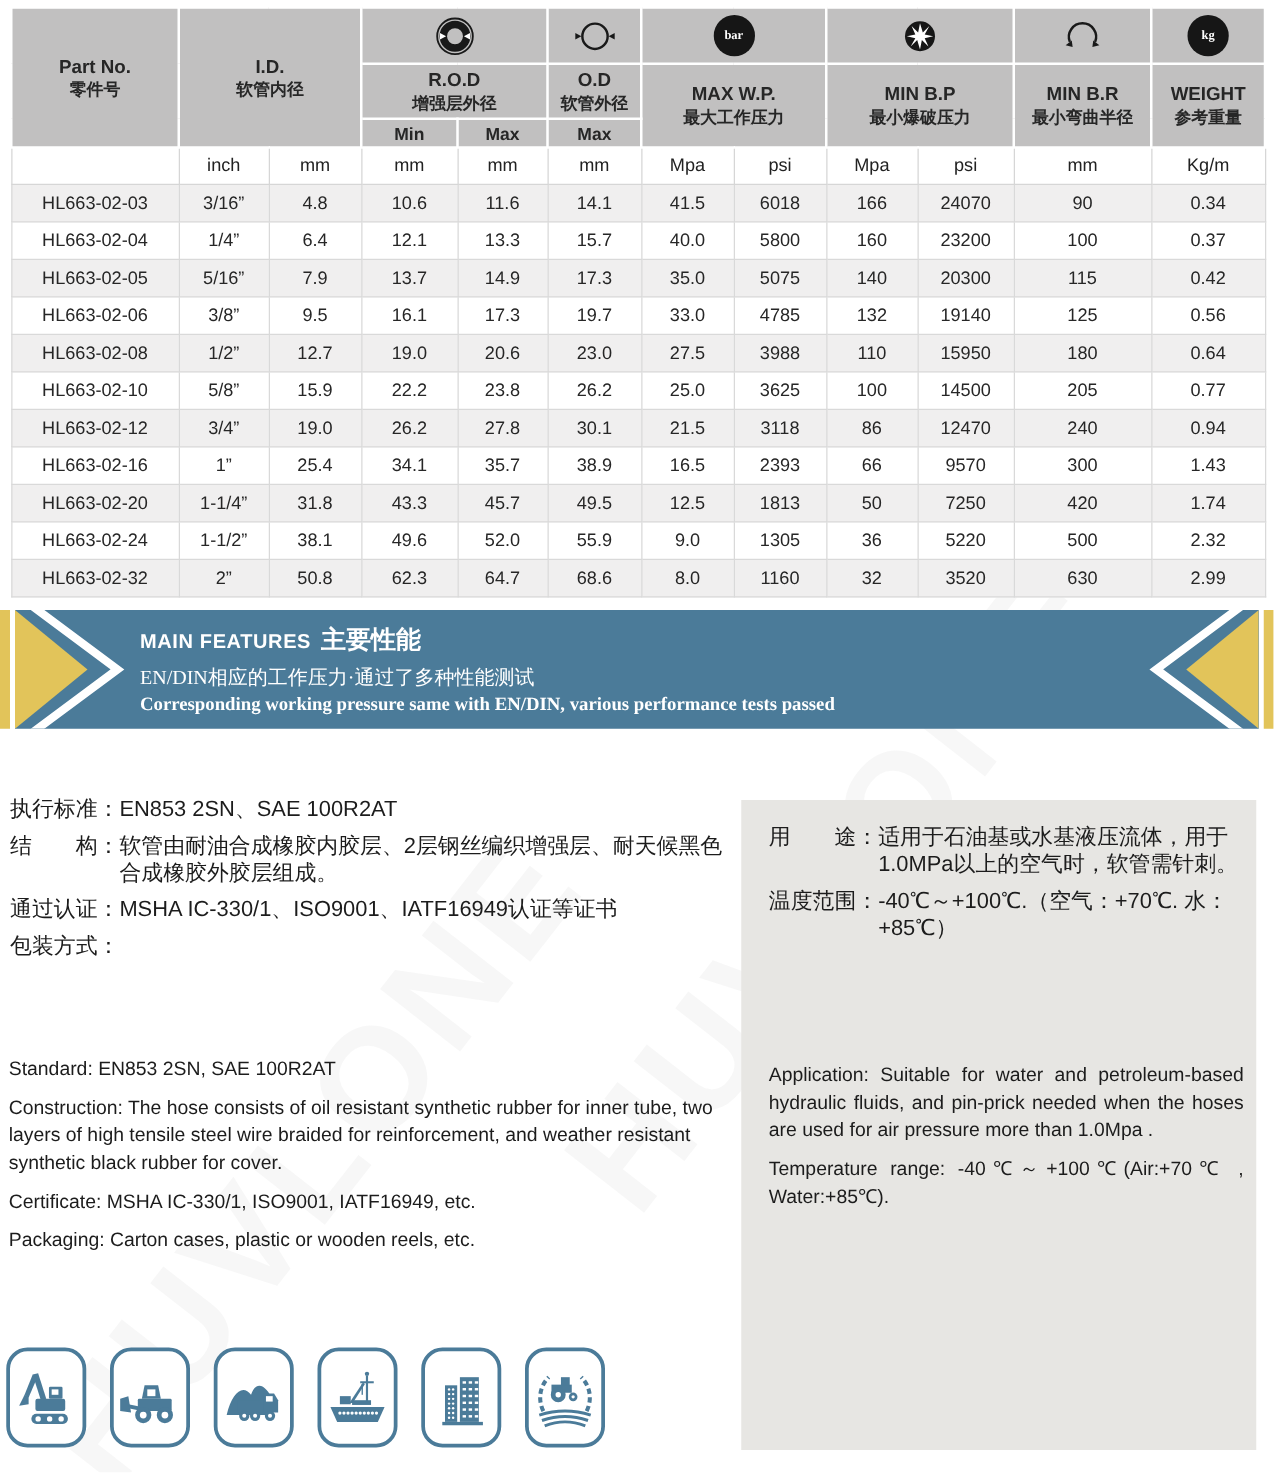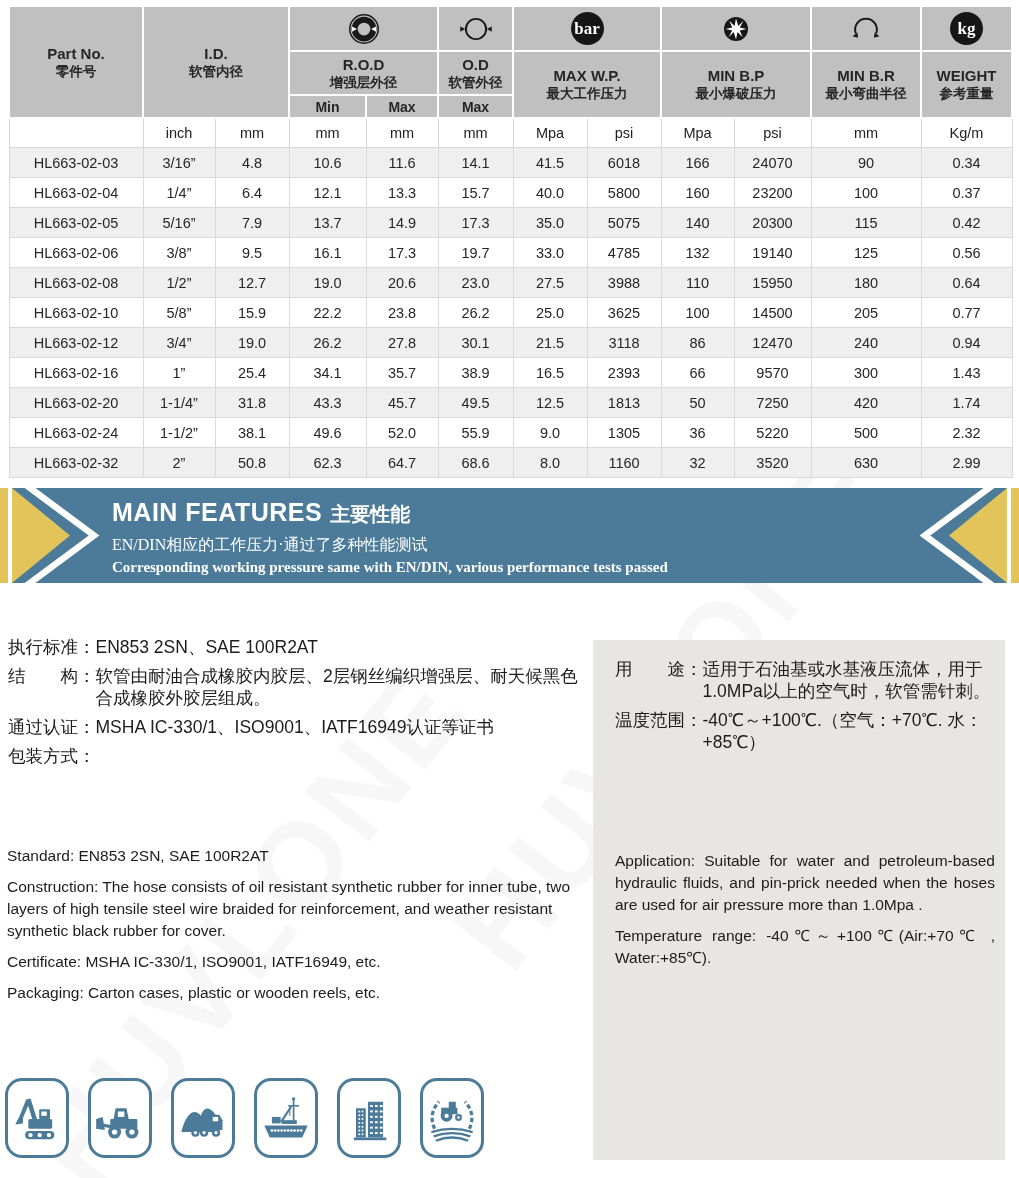--- a/index.html
+++ b/index.html
@@ -16,37 +16,37 @@
   table.spec th{background:#c1c0c0;border:2px solid #ffffff;font-weight:bold;color:#262626;
         text-align:center;vertical-align:middle;padding:0;}
   .row-icons th{height:43px;}
   .row-labels th{height:42px;}
   .row-minmax th{height:21px;font-size:14px;}
   .h-en{font-size:15px;line-height:18px;}
   .h-zh{font-size:13.5px;line-height:17px;}
   .hicon{width:36px;height:36px;display:block;margin:0 auto;}
   .disc{width:33px;height:33px;border-radius:50%;background:#161616;margin:0 auto;
         display:flex;align-items:center;justify-content:center;}
-  .disc span{color:#fff;font-family:"Liberation Serif",serif;font-weight:bold;font-size:17px;line-height:1;}
+  .disc span{color:#fff;font-family:"Liberation Serif",serif;font-weight:bold;font-size:10px;line-height:1;}
   tbody.units td{height:26px;background:#ffffff;border:1px solid #d6d6d6;font-size:14.5px;
         text-align:center;color:#222;}
   tbody.data td{height:27px;border:1px solid #d9d9d9;font-size:14.5px;text-align:center;
         color:#262626;background:#ffffff;}
   tbody.data tr:nth-child(odd) td{background:#f0efef;}
 
   
   .banner{position:absolute;left:0;top:488px;width:1019px;height:95px;z-index:2;}
   .edge-stripe{position:absolute;top:0;width:8px;height:95px;background:#e2c45a;}
   .edge-stripe.left{left:0;} .edge-stripe.right{right:0;}
   .banner-body{position:absolute;left:12px;top:0;width:995px;height:95px;background:#4b7b99;overflow:hidden;}
   .chev{position:absolute;top:0;height:95px;width:92px;}
   .chev-left{left:0;} .chev-right{right:0;}
   .banner-text{position:absolute;left:100px;top:10px;color:#fff;}
   .banner-title{font-weight:bold;}
-  .bt-en{font-size:25px;letter-spacing:0.5px;}
+  .bt-en{font-size:16px;letter-spacing:0.5px;}
   .bt-zh{font-size:20px;margin-left:8px;}
   .banner-sub-zh{font-family:"Liberation Serif",serif;font-size:16px;margin-top:7px;}
   .banner-sub-en{font-family:"Liberation Serif",serif;font-size:15px;font-weight:bold;margin-top:3px;}
 
   
   .right-panel{position:absolute;left:593px;top:640px;width:412px;height:520px;background:#e7e6e3;z-index:1;}
   .spec-block{position:absolute;z-index:2;}
   .zh-left{left:8px;top:636px;width:572px;}
   .zh-right{left:615px;top:658px;width:382px;}
   .en-left{left:7px;top:845px;width:576px;}

